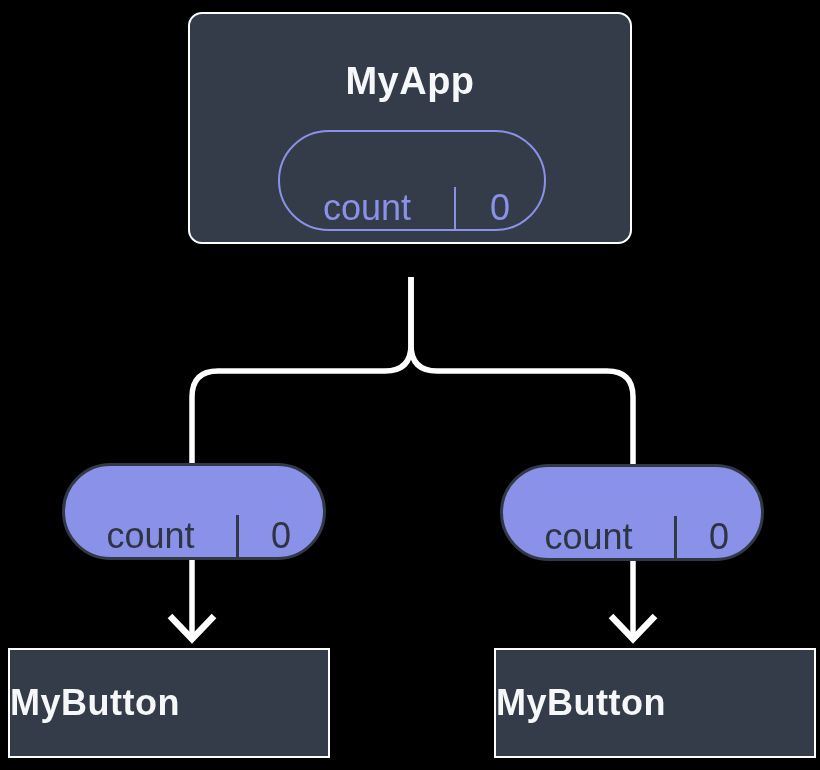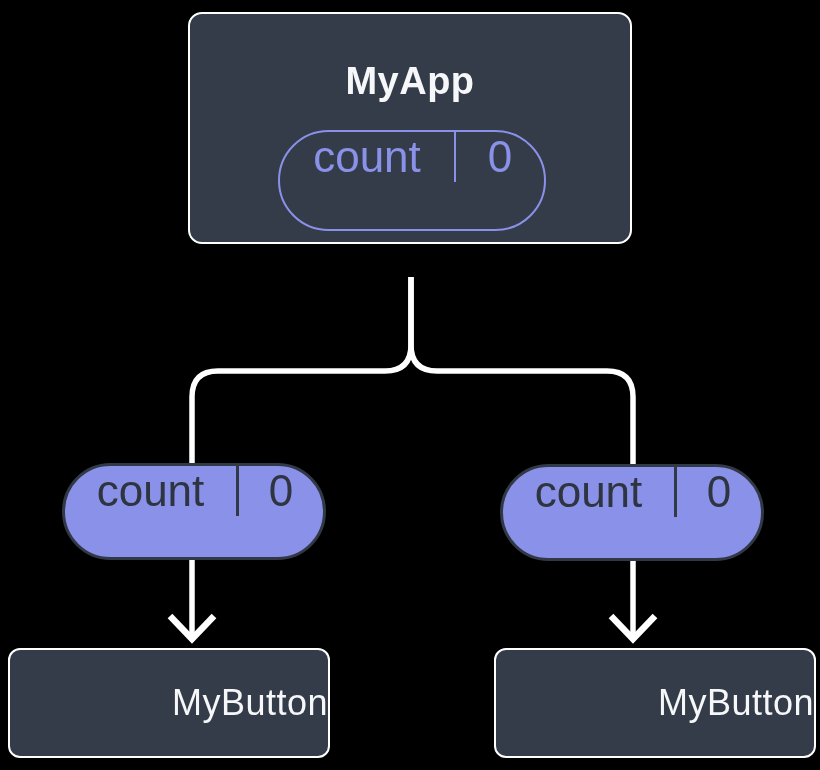--- a/index.html
+++ b/index.html
@@ -52,24 +52,24 @@
     text-align: center;
     font-size: 38px;
     font-weight: 600;
     letter-spacing: 0.5px;
     color: var(--text-light, #F6F7F9);
   }
   .pill {
     position: absolute;
     box-sizing: border-box;
     display: flex;
-    align-items: flex-start;
+    align-items: flex-end;
     border-radius: 999px;
     overflow: hidden;
-    font-size: 44px;
+    font-size: 36px;
   }
   .pill .pill-label {
     width: 172px;
     display: flex;
     align-items: center;
     justify-content: center;
   }
   .pill .pill-value {
     flex: 1;
     display: flex;
@@ -94,26 +94,26 @@
     color: var(--pill-text-dark, #2E3540);
   }
   .prop-pill .pill-label {
     width: 171px;
     border-right: 3px solid var(--pill-border-dark, #323946);
   }
   .prop-pill-left  { left: 62px;  top: 463px; }
   .prop-pill-right { left: 500px; top: 464px; }
   .button-node {
     width: 322px; height: 110px;
-    border-radius: 12px;
+    border-radius: 0;
     display: flex;
     align-items: center;
-    justify-content: flex-end;
+    justify-content: flex-start;
     font-size: 36px;
-    font-weight: 400;
+    font-weight: 700;
     letter-spacing: 0.5px;
   }
   .button-node-left  { left: 8px;   top: 648px; }
   .button-node-right { left: 494px; top: 648px; }
 </style>
 </head>
 <body>
 
 <div class="canvas">
 

